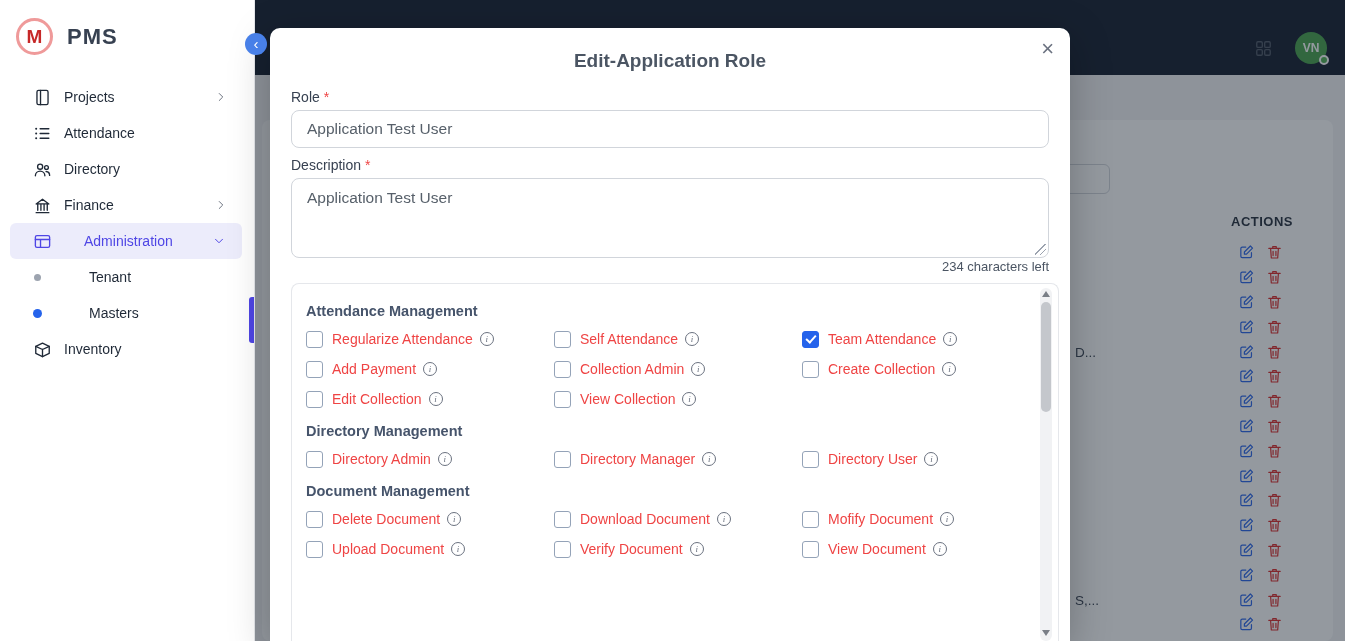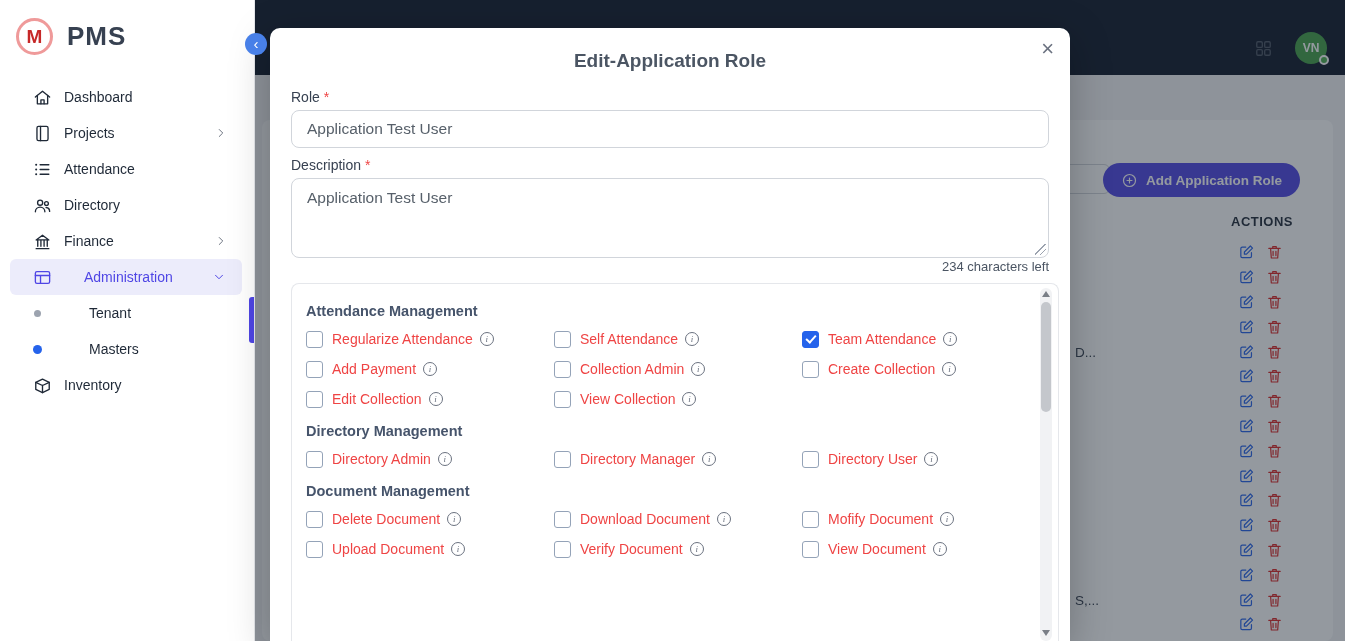--- a/index.html
+++ b/index.html
@@ -3,21 +3,21 @@
 <meta charset="utf-8">
 <style>
   * { margin:0; padding:0; box-sizing:border-box; }
   html,body { font-family:"Liberation Sans", sans-serif; }
   .page { position:relative; width:1345px; height:641px; background:#f3f4f6; overflow:hidden; }
 
   
   .sidebar { position:absolute; left:0; top:0; width:255px; height:641px; background:#fff; border-right:1px solid #e5e7eb; z-index:5; }
   .logo-row { display:flex; align-items:center; gap:14px; padding:18px 0 16px 16px; }
   .logo-circle { width:37px; height:37px; border-radius:50%; border:3px solid #ef9a9a; display:flex; align-items:center; justify-content:center; color:#c62828; font-weight:700; font-size:19px; }
-  .logo-text { font-size:26px; font-weight:700; color:#374151; letter-spacing:1px; }
+  .logo-text { font-size:22px; font-weight:700; color:#374151; letter-spacing:1px; }
   nav { padding-top:8px; }
   .nav-item { position:relative; height:36px; display:flex; align-items:center; padding-left:33px; color:#1f2937; font-size:14px; cursor:pointer; }
   .nav-icon { width:19px; height:19px; margin-right:12px; color:#1f2937; display:inline-flex; flex:none; }
   .nav-icon svg { width:100%; height:100%; }
   .chev { position:absolute; right:26px; width:14px; height:14px; color:#6b7280; display:inline-flex; }
   .chev svg { width:100%; height:100%; }
   .nav-item.active { background:#ececfb; border-radius:6px; margin:0 12px 0 10px; padding-left:23px; color:var(--accent);gap:20px; }
   .nav-item.active .nav-icon, .nav-item.active .chev { color:var(--accent); }
   .nav-item.active .chev { right:16px; }
   .nav-item.sub { padding-left:89px; }
@@ -91,30 +91,20 @@
     <div class="logo-row">
       <div class="logo-circle">
           <span>M</span>
         </div>
       <div class="logo-text">PMS</div>
     </div>
     <nav id="sidebar-nav">
         <div class="nav-item">
           <span class="nav-icon">
             <svg viewBox="0 0 24 24" fill="none" stroke="currentColor" stroke-width="1.7" stroke-linecap="round" stroke-linejoin="round">
-              <path d="M3 11.5 12 4l9 7.5"></path>
-              <path d="M5.5 9.5V20h13V9.5"></path>
-              <path d="M10 20v-5h4v5"></path>
-            </svg>
-          </span>
-          <span class="nav-label">Dashboard</span>
-        </div>
-        <div class="nav-item">
-          <span class="nav-icon">
-            <svg viewBox="0 0 24 24" fill="none" stroke="currentColor" stroke-width="1.7" stroke-linecap="round" stroke-linejoin="round">
               <rect x="5" y="3" width="14" height="18" rx="2"></rect>
               <path d="M9.5 3v18"></path>
             </svg>
           </span>
           <span class="nav-label">Projects</span>
           <span class="chev">
             <svg viewBox="0 0 24 24" fill="none" stroke="currentColor" stroke-width="1.7" stroke-linecap="round" stroke-linejoin="round">
               <path d="M9 6l6 6-6 6"></path>
             </svg>
           </span>
@@ -198,29 +188,20 @@
       </span>
     <div class="avatar">
       <span>VN</span>
       <span class="status-dot"></span>
     </div>
   </header>
 
   <main class="content">
     <div class="card">
       <div class="partial-input"></div>
-      <button class="add-btn">
-        <span class="plus-icon">
-            <svg viewBox="0 0 24 24" fill="none" stroke="currentColor" stroke-width="1.7" stroke-linecap="round" stroke-linejoin="round">
-              <circle cx="12" cy="12" r="8.5"></circle>
-              <path d="M12 8.5v7M8.5 12h7"></path>
-            </svg>
-          </span>
-        <span>Add Application Role</span>
-      </button>
       <div class="actions-header">ACTIONS</div>
       <div id="action-rows">
           <div class="action-row">
             <span class="row-text"></span>
             <span class="edit-ic">
               <svg viewBox="0 0 24 24" fill="none" stroke="currentColor" stroke-width="1.7" stroke-linecap="round" stroke-linejoin="round">
                 <path d="M11 5H6a2 2 0 0 0-2 2v11a2 2 0 0 0 2 2h11a2 2 0 0 0 2-2v-5"></path>
                 <path d="M17.5 3.5l3 3L12 15H9v-3z"></path>
               </svg>
             </span>

